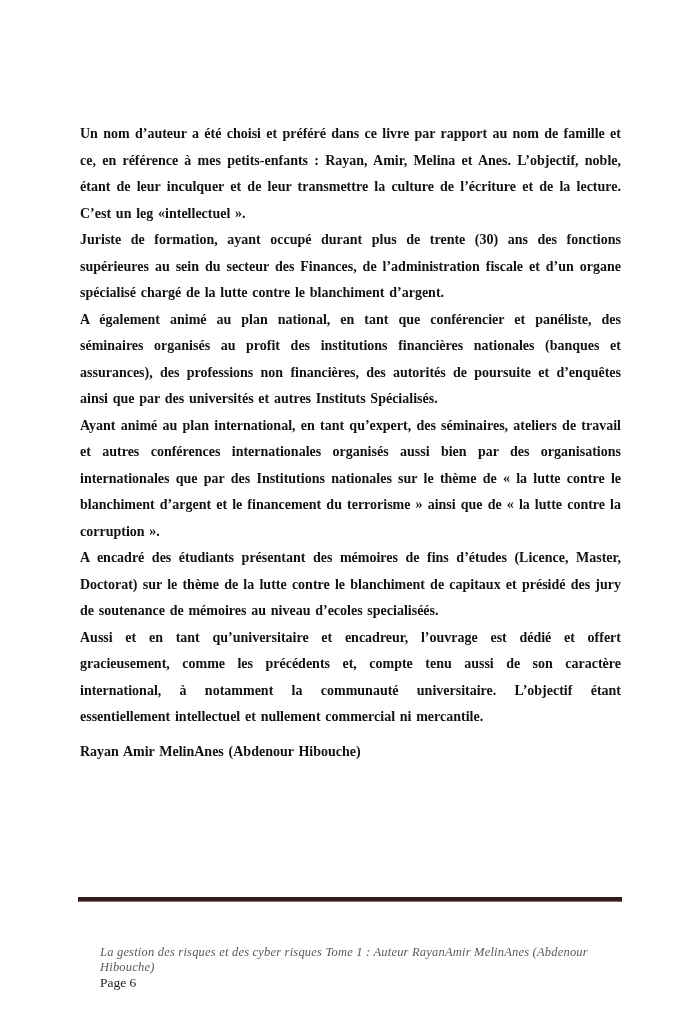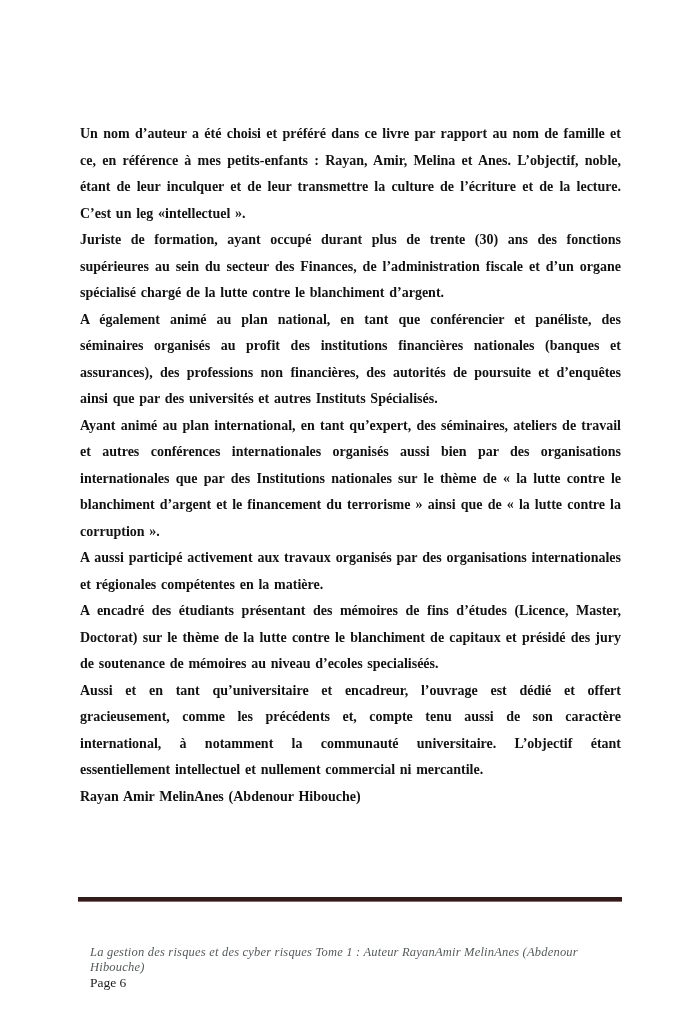--- a/index.html
+++ b/index.html
@@ -30,20 +30,21 @@
     line-height: 26.5px;
     text-align: justify;
     word-spacing: 0.09em;
   }
   .body-text p {
     margin: 0;
     padding: 0;
   }
   .body-text p.signature {
     text-align: left;
+    margin-top: 8px;
   }
   .footer-rule {
     position: absolute;
     top: 897px;
     left: 78px;
     width: 544px;
     height: 4px;
     background: #321b1b;
     border-bottom: 1px solid #8a6a6a;
   }
@@ -60,34 +61,33 @@
   .footer-source {
     font-style: italic;
     font-size: 12.5px;
     color: #555a5c;
     letter-spacing: 0.2px;
   }
   .footer-page {
     font-size: 13.5px;
     color: #1d1d1d;
     white-space: nowrap;
-    margin-left: 10px;
+    margin-left: 20px;
   }
 </style>
 </head>
 <body>
 
 <div class="page">
 
   <div class="body-text">
     <p>Un nom d’auteur a été choisi et préféré dans ce livre par rapport au nom de famille et ce, en référence à mes petits-enfants : Rayan, Amir, Melina et Anes. L’objectif, noble, étant de leur inculquer et de leur transmettre la culture de l’écriture et de la lecture. C’est un leg «intellectuel ».</p>
     <p>Juriste de formation, ayant occupé durant plus de trente (30) ans des fonctions supérieures au sein du secteur des Finances, de l’administration fiscale et d’un organe spécialisé chargé de la lutte contre le blanchiment d’argent.</p>
     <p>A également animé au plan national, en tant que conférencier et panéliste, des séminaires organisés au profit des institutions financières nationales (banques et assurances), des professions non financières, des autorités de poursuite et d’enquêtes ainsi que par des universités et autres Instituts Spécialisés.</p>
     <p>Ayant animé au plan international, en tant qu’expert, des séminaires, ateliers de travail et autres conférences internationales organisés aussi bien par des organisations internationales que par des Institutions nationales sur le thème de « la lutte contre le blanchiment d’argent et le financement du terrorisme » ainsi que de « la lutte contre la corruption ».</p>
-    <p>A aussi participé activement aux travaux organisés par des organisations internationales et régionales compétentes en la matière.</p>
     <p>A encadré des étudiants présentant des mémoires de fins d’études (Licence, Master, Doctorat) sur le thème de la lutte contre le blanchiment de capitaux et présidé des jury de soutenance de mémoires au niveau d’ecoles specialiséés.</p>
     <p>Aussi et en tant qu’universitaire et encadreur, l’ouvrage est dédié et offert gracieusement, comme les précédents et, compte tenu aussi de son caractère international, à notamment la communauté universitaire. L’objectif étant essentiellement intellectuel et nullement commercial ni mercantile.</p>
     <p class="signature">Rayan Amir MelinAnes (Abdenour Hibouche)</p>
   </div>
 
   <div class="footer-rule"></div>
 
   <div class="footer-row">
     <span class="footer-source">La gestion des risques et des cyber risques Tome 1 : Auteur RayanAmir MelinAnes (Abdenour Hibouche)</span>
     <span class="footer-page">Page 6</span>

